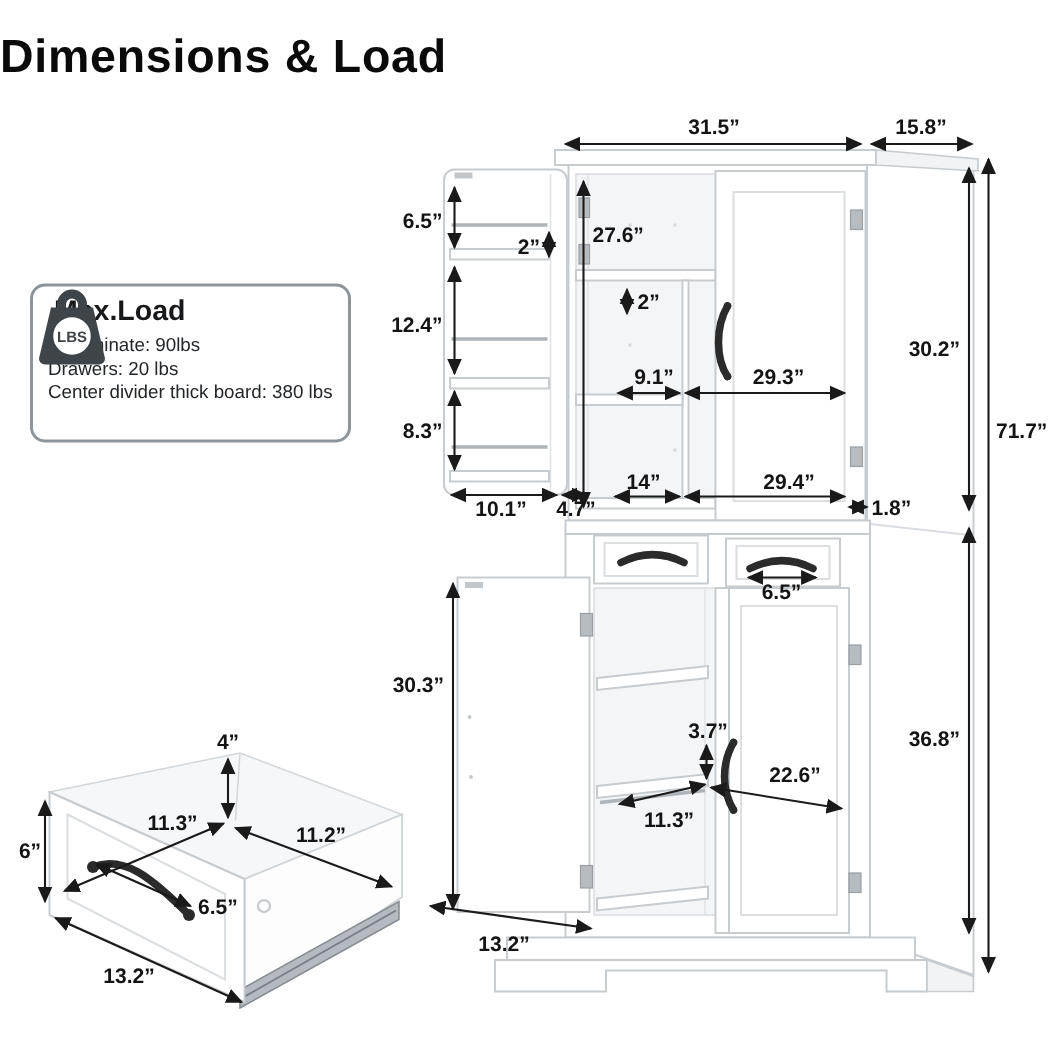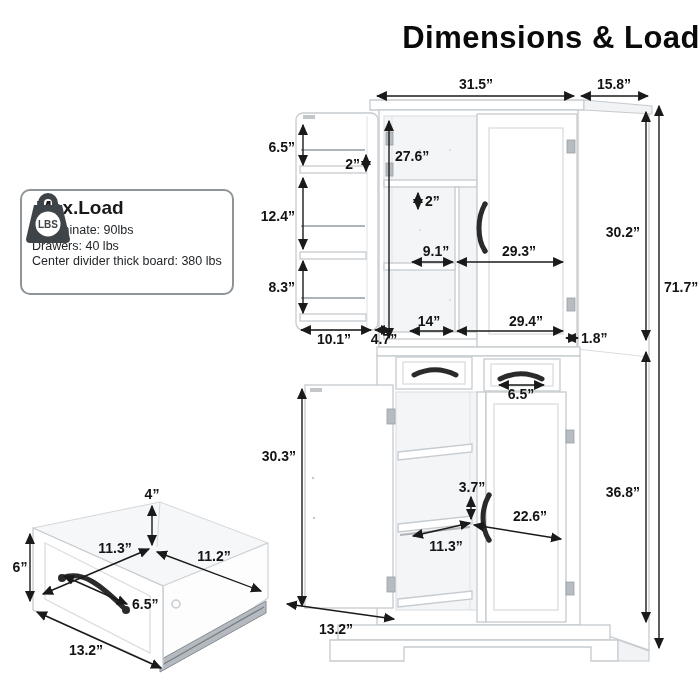--- a/index.html
+++ b/index.html
@@ -1,18 +1,18 @@
 <!DOCTYPE html>
 <html><head>
 <meta charset="utf-8">
 <style>
   html,body{margin:0;padding:0;background:#ffffff;width:700px;height:700px;overflow:hidden;
     font-family:"Liberation Sans",sans-serif;}
   .stage{position:relative;width:700px;height:700px;background:#fff;}
-  .title{position:absolute;top:20px;left:0;width:700px;text-align:right;
+  .title{position:absolute;top:20px;left:0;width:700px;text-align:left;
     font-size:31px;font-weight:800;color:#0a0a0a;letter-spacing:.5px;}
   .maxbox{position:absolute;left:20px;top:189px;width:214px;height:106px;
     border:2px solid #8d959b;border-radius:10px;background:#fff;padding:6px 8px 4px 8px;box-sizing:border-box;}
   .maxtop{display:flex;align-items:center;gap:14px;margin-left:6px;}
   .maxhead{font-size:19px;font-weight:700;color:#17181a;}
   .maxlines{margin-top:4px;margin-left:2px;font-size:12.5px;line-height:15.5px;color:#232629;}
   svg{position:absolute;left:0;top:0;}
   .panel{fill:#ffffff;stroke:#c6cbcf;stroke-width:1.3;}
   .inner{fill:#f4f5f7;stroke:#d9dce0;stroke-width:1;}
   .soft{fill:#f6f7f8;stroke:#d3d7da;stroke-width:1;}
@@ -35,21 +35,21 @@
       <svg width="52" height="56" viewBox="0 0 52 56">
         <path d="M26 2 a10 10 0 0 1 10 10 l0 6 h-6 l0 -6 a4 4 0 0 0 -8 0 l0 6 h-6 l0 -6 a10 10 0 0 1 10 -10 z" fill="#3f4449"></path>
         <path d="M12 14 h28 l8 34 a4 4 0 0 1 -4 4 h-36 a4 4 0 0 1 -4 -4 z" fill="#3f4449"></path>
         <circle cx="26" cy="33" r="12.5" fill="#ffffff"></circle>
         <text x="26" y="37" text-anchor="middle" font-size="10" font-weight="700" fill="#3f4449">LBS</text>
       </svg>
       <div class="maxhead">Max.Load</div>
     </div>
     <div class="maxlines">
       <div>All laminate: 90lbs</div>
-      <div>Drawers: 40 lbs</div>
+      <div>Drawers: 20 lbs</div>
       <div>Center divider thick board: 380 lbs</div>
     </div>
   </div>
 
   <svg width="700" height="700" viewBox="0 0 700 700">
     <defs>
       <marker id="ah" viewBox="0 0 9 8" refX="8" refY="4" markerWidth="8" markerHeight="8" orient="auto-start-reverse">
         <path d="M0,0 L9,4 L0,8 z" fill="#1a1a1a"></path>
       </marker>
     </defs>

